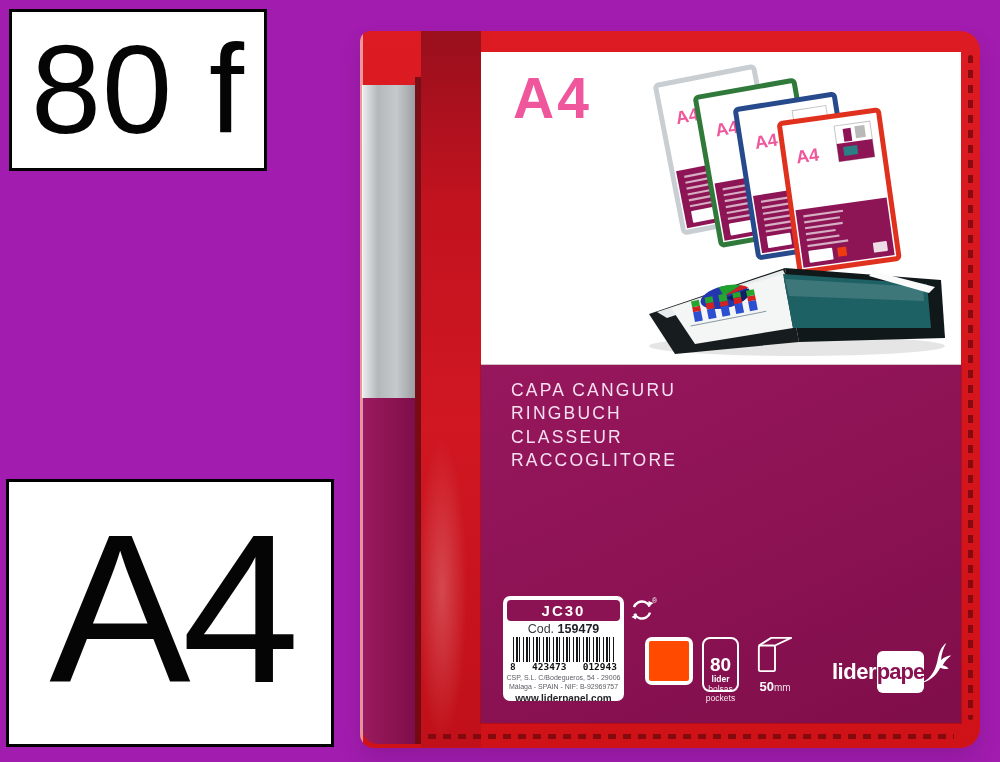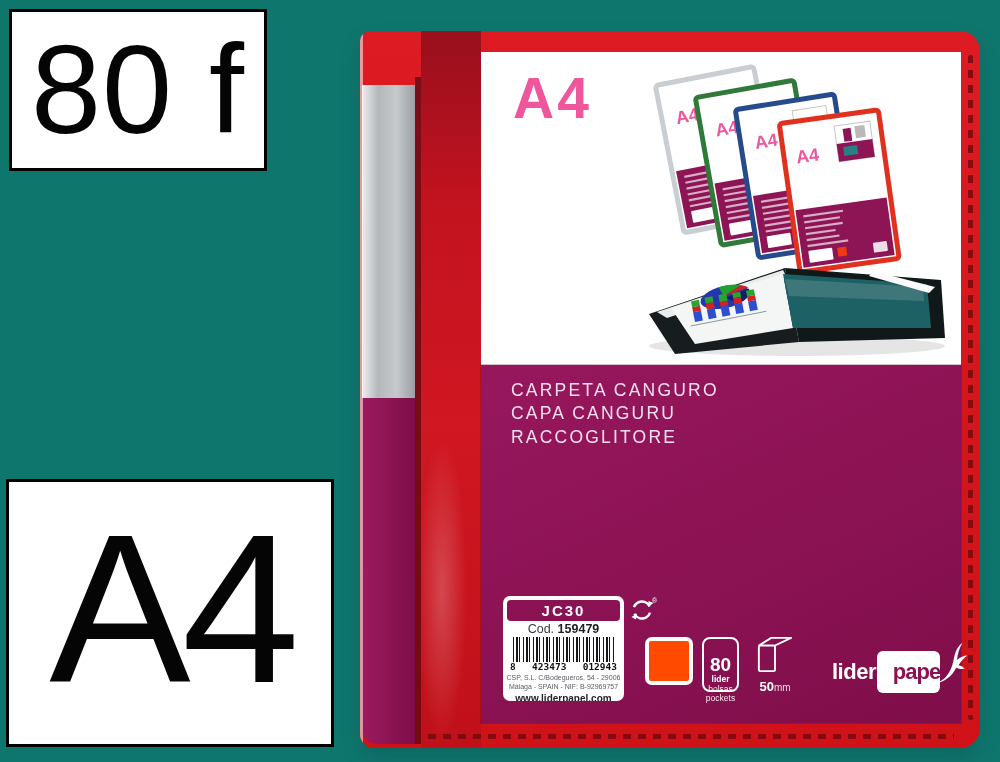--- a/index.html
+++ b/index.html
@@ -1,16 +1,16 @@
 <!DOCTYPE html>
 <html><head>
 <meta charset="utf-8">
 <style>
   html,body{margin:0;padding:0;background:#fff;}
-  .stage{position:relative;width:1000px;height:762px;background:#0f766e;overflow:hidden;
+  .stage{position:relative;width:1000px;height:762px;background:#a21caf;overflow:hidden;
          font-family:"Liberation Sans",sans-serif;}
 
   
   .badge{position:absolute;background:#fff;border:3px solid #000;color:#050505;
          display:flex;align-items:center;justify-content:center;font-weight:300;line-height:1;}
   .badge-sheets{left:9px;top:9px;width:252px;height:156px;font-size:126px;letter-spacing:1px;}
   .badge-format{left:6px;top:479px;width:328px;height:268px;font-size:212px;letter-spacing:-9px;padding-bottom:8px;box-sizing:border-box;}
 
   
   .binder{position:absolute;left:360px;top:31px;width:620px;height:717px;
@@ -78,21 +78,21 @@
   .pk-w.b{font-weight:bold;opacity:1;}
 
   .spinespec{position:absolute;left:271px;top:271px;width:46px;text-align:center;color:#fff;}
   .ss-label{margin-top:1px;line-height:13px;}
   .ss-val{font-size:13px;font-weight:bold;}
   .ss-unit{font-size:10px;opacity:.85;}
 
   .brand{position:absolute;left:351px;top:286px;display:flex;align-items:center;color:#fff;}
   .brand-p1{font-size:22px;font-weight:bold;letter-spacing:-.5px;}
   .brand-box{width:47px;height:42px;background:#fff;border-radius:6px;margin-left:1px;
-      display:flex;align-items:center;justify-content:center;padding-left:16px;}
+      display:flex;align-items:center;justify-content:center;}
   .brand-p2{color:#8b1253;font-size:22px;font-weight:bold;letter-spacing:-1px;}
   .brand-leaf{margin-left:-6px;margin-top:-16px;}
 </style>
 </head>
 <body>
 
 <div class="stage">
 
   <div class="badge badge-sheets">
     <span>80 f</span>
@@ -225,22 +225,23 @@
                 <rect x="56" y="-15" width="8" height="5" fill="#d22222"></rect>
                 <rect x="56" y="-21" width="8" height="6" fill="#28a52f"></rect>
             </g>
           </g>
         </g>
       </svg>
     </div>
 
     <div class="insert-bottom">
       <ul class="langs">
-        <li>CARPETA CANGURO</li>
         <li>CAPA CANGURU</li>
+        <li>RINGBUCH</li>
+        <li>CLASSEUR</li>
         <li>RACCOGLITORE</li>
       </ul>
 
       <div class="prodlabel">
         <div class="pl-head">JC30</div>
         <div class="pl-code">
           <span>Cod.</span>
           <b>159479</b>
         </div>
         <div class="pl-bars"></div>

